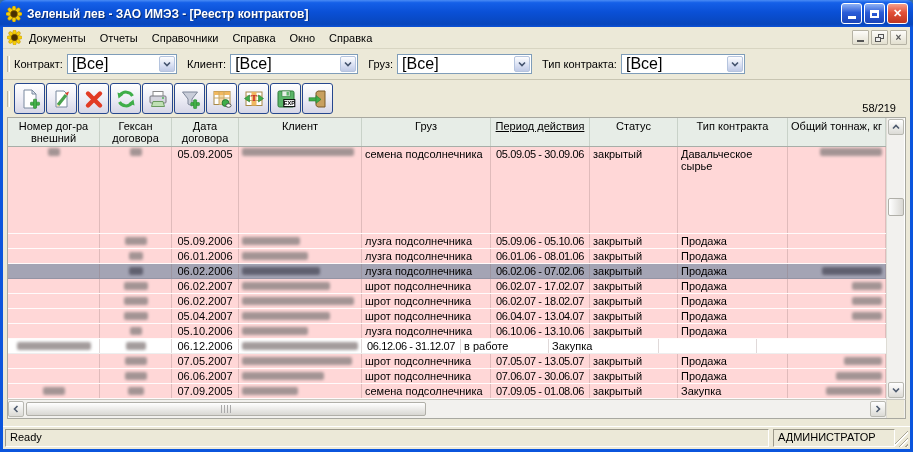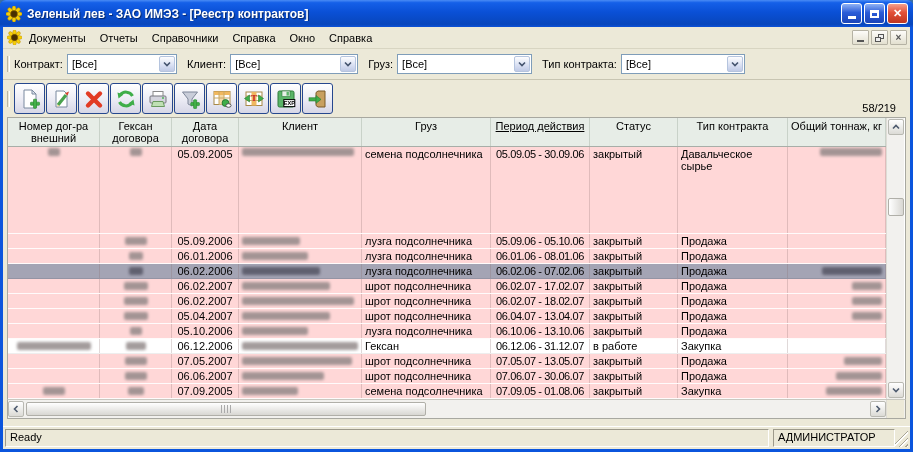--- a/index.html
+++ b/index.html
@@ -25,21 +25,21 @@
   .mdi-minbar{width:7px;height:2px;background:#555;margin-top:7px;}
   .mdi-restore{position:relative;width:9px;height:8px;}
   .mdi-restore i{position:absolute;border:1px solid #555;background:#eee;}
   .mdi-restore i.b1{width:6px;height:5px;right:0;top:0;}
   .mdi-restore i.b2{width:6px;height:5px;left:0;bottom:0;}
   
   .filterbar{height:31px;flex:0 0 31px;display:flex;align-items:center;padding-left:2px;border-bottom:1px solid #c8c5b2;}
   .fgroup{display:flex;align-items:center;margin-right:10px;}
   .flabel{font-size:11px;margin-right:4px;white-space:nowrap;}
   .combo{height:20px;border:1px solid #7f9db9;background:#fff;display:flex;align-items:center;padding:1px;}
-  .combo .val{flex:1;font-size:11px;padding:0 3px;white-space:nowrap;overflow:hidden;}
+  .combo .val{flex:1;font-size:16px;padding:0 3px;white-space:nowrap;overflow:hidden;}
   .combo .dd{width:16px;height:16px;border:1px solid #b5c4de;border-radius:2px;background:linear-gradient(180deg,#fdfdfe,#d8dff2 60%,#c0cae6);display:flex;align-items:center;justify-content:center;}
   
   .toolbar{height:37px;flex:0 0 37px;display:flex;align-items:center;padding:2px 10px 2px 2px;}
   .tbtn{width:31px;height:31px;margin-right:1px;border:1px solid #26478e;border-radius:3px;background:linear-gradient(180deg,#ffffff,#ebebf4 55%,#d6d6e6);display:flex;align-items:center;justify-content:center;flex:0 0 auto;}
   .counter{margin-left:auto;align-self:flex-end;font-size:11px;padding:0 4px 1px 0;}
   
   .gridwrap{flex:0 0 281px;display:flex;margin:0 4px;background:#fff;border:1px solid #a8a8a0;border-bottom:none;}
   .grid-main{width:878px;display:flex;flex-direction:column;overflow:hidden;}
   .thead{display:flex;height:29px;flex:0 0 29px;background:#e7ede7;border-bottom:1px solid #a8aea8;}
   .th{padding:2px 1px;font-size:11px;line-height:12px;text-align:center;border-right:1px solid #c9d2c9;overflow:hidden;}
@@ -431,21 +431,20 @@
               <div class="td c" style="width: 92px;">
                 <span class="blob" style="width: 74px;"></span>
               </div>
               <div class="td c" style="width: 72px;">
                 <span class="blob" style="width: 20px;"></span>
               </div>
               <div class="td c" style="width: 67px;">06.12.2006</div>
               <div class="td l" style="width: 123px;">
                 <span class="blob" style="width: 118px;"></span>
               </div>
-              <div class="td l" style="width: 129px;">Гексан</div>
               <div class="td c tight" style="width: 99px;">06.12.06 - 31.12.07</div>
               <div class="td l" style="width: 88px;">в работе</div>
               <div class="td l" style="width: 110px;">Закупка</div>
               <div class="td r" style="width: 98px;"></div>
             </div>
             <div class="tr">
               <div class="td c" style="width: 92px;"></div>
               <div class="td c" style="width: 72px;">
                 <span class="blob" style="width: 22px;"></span>
               </div>

